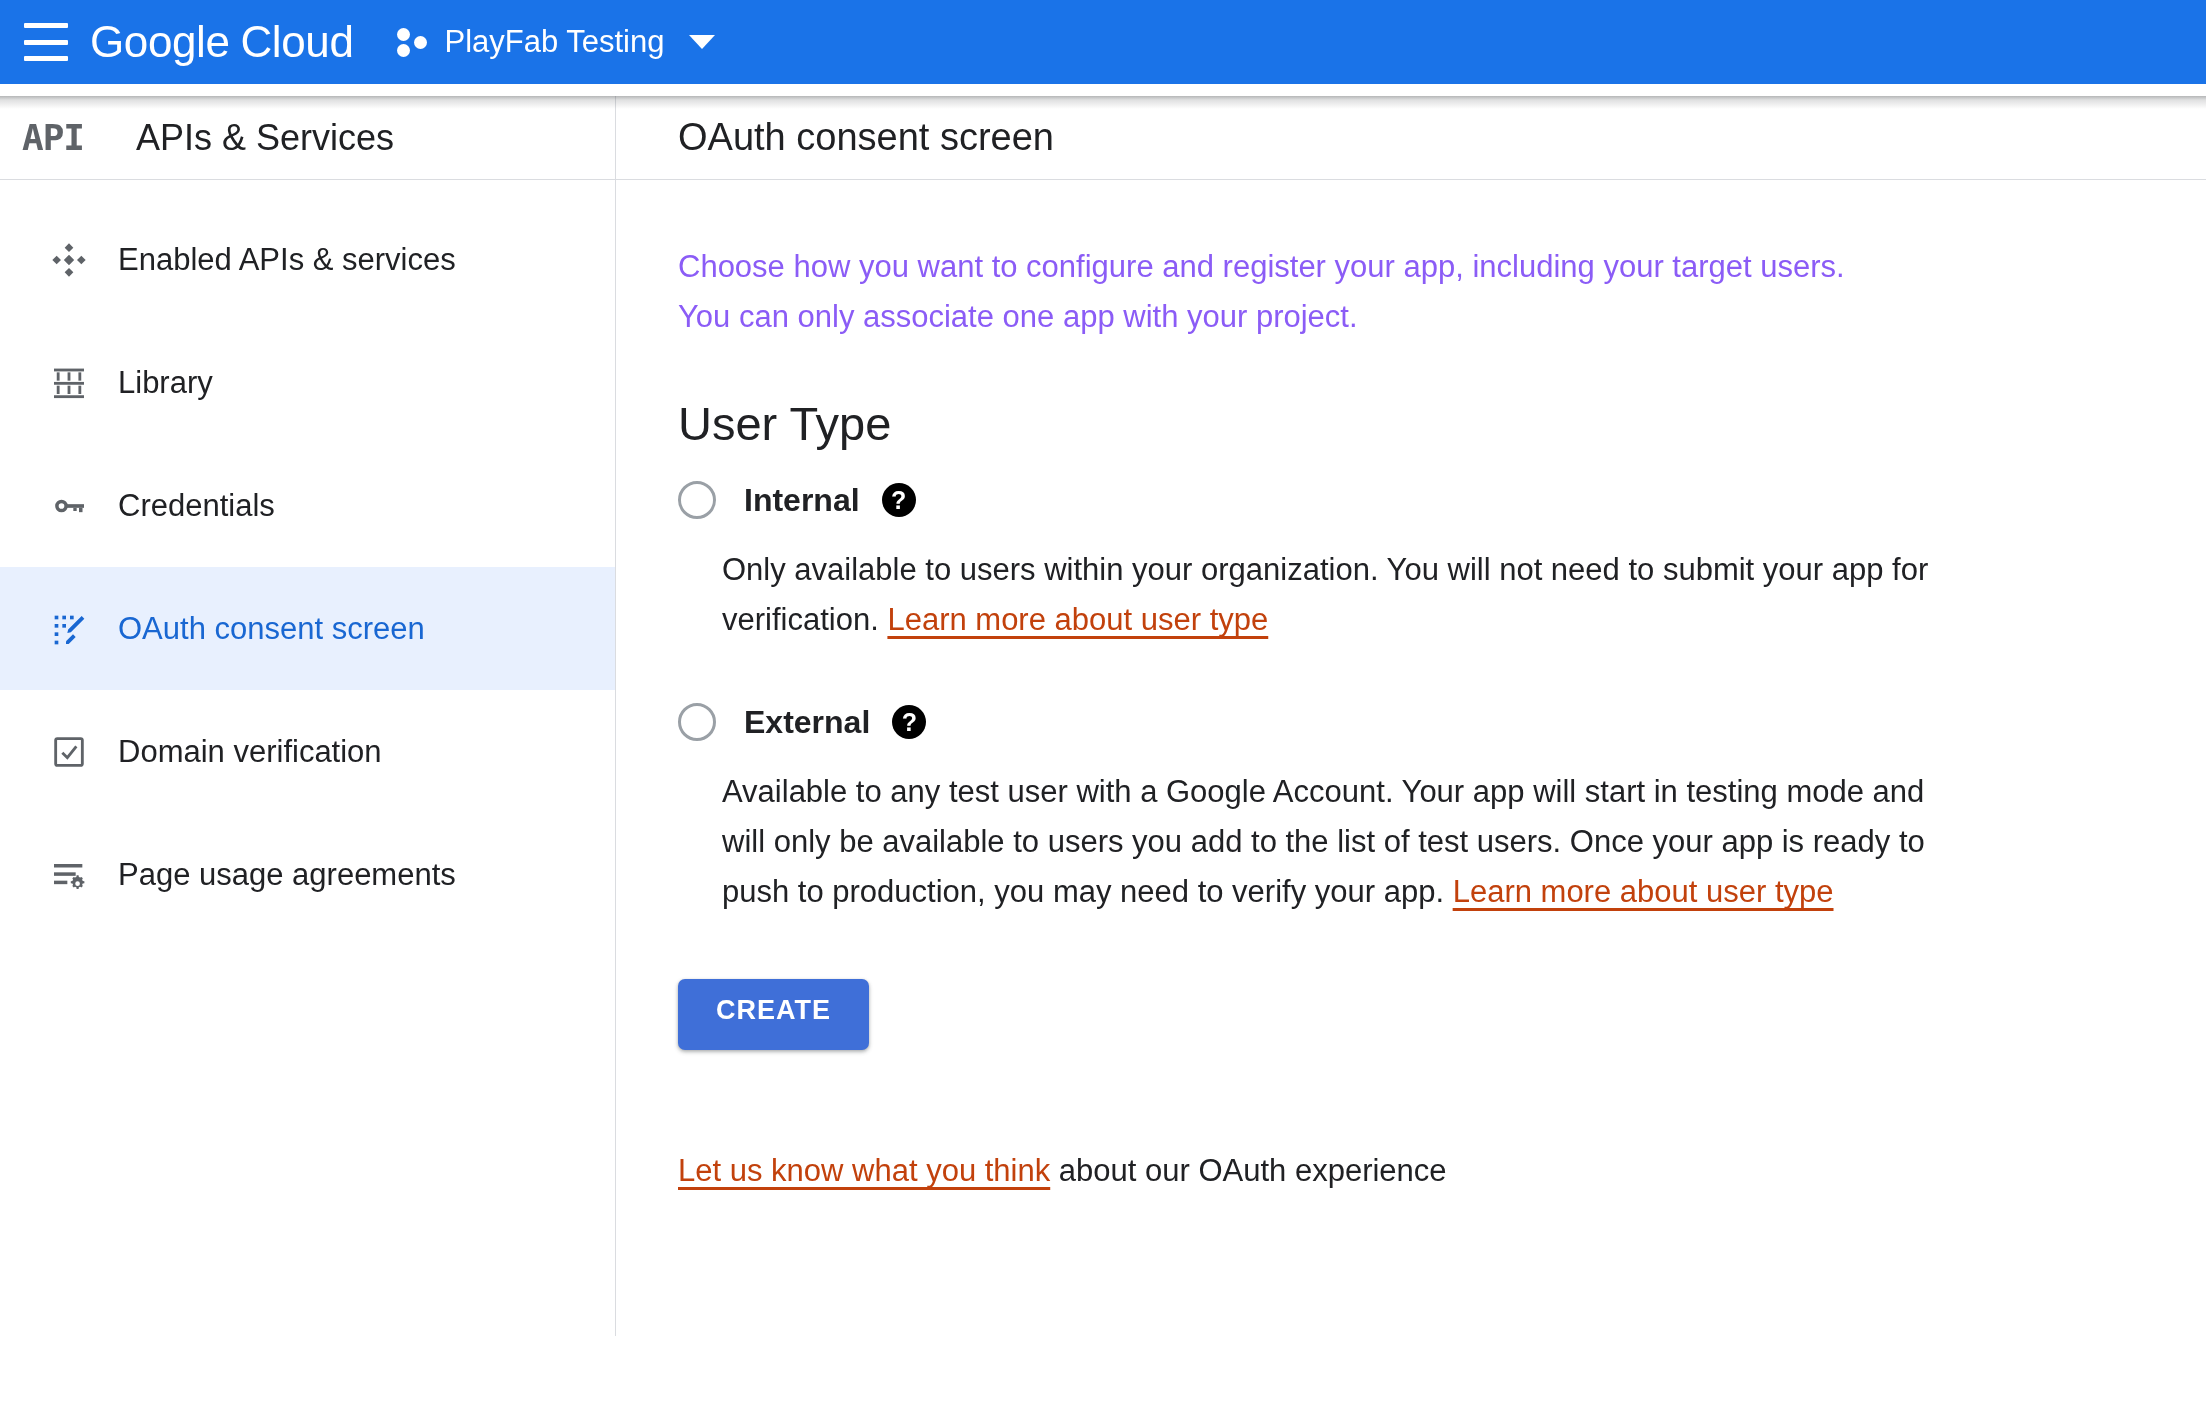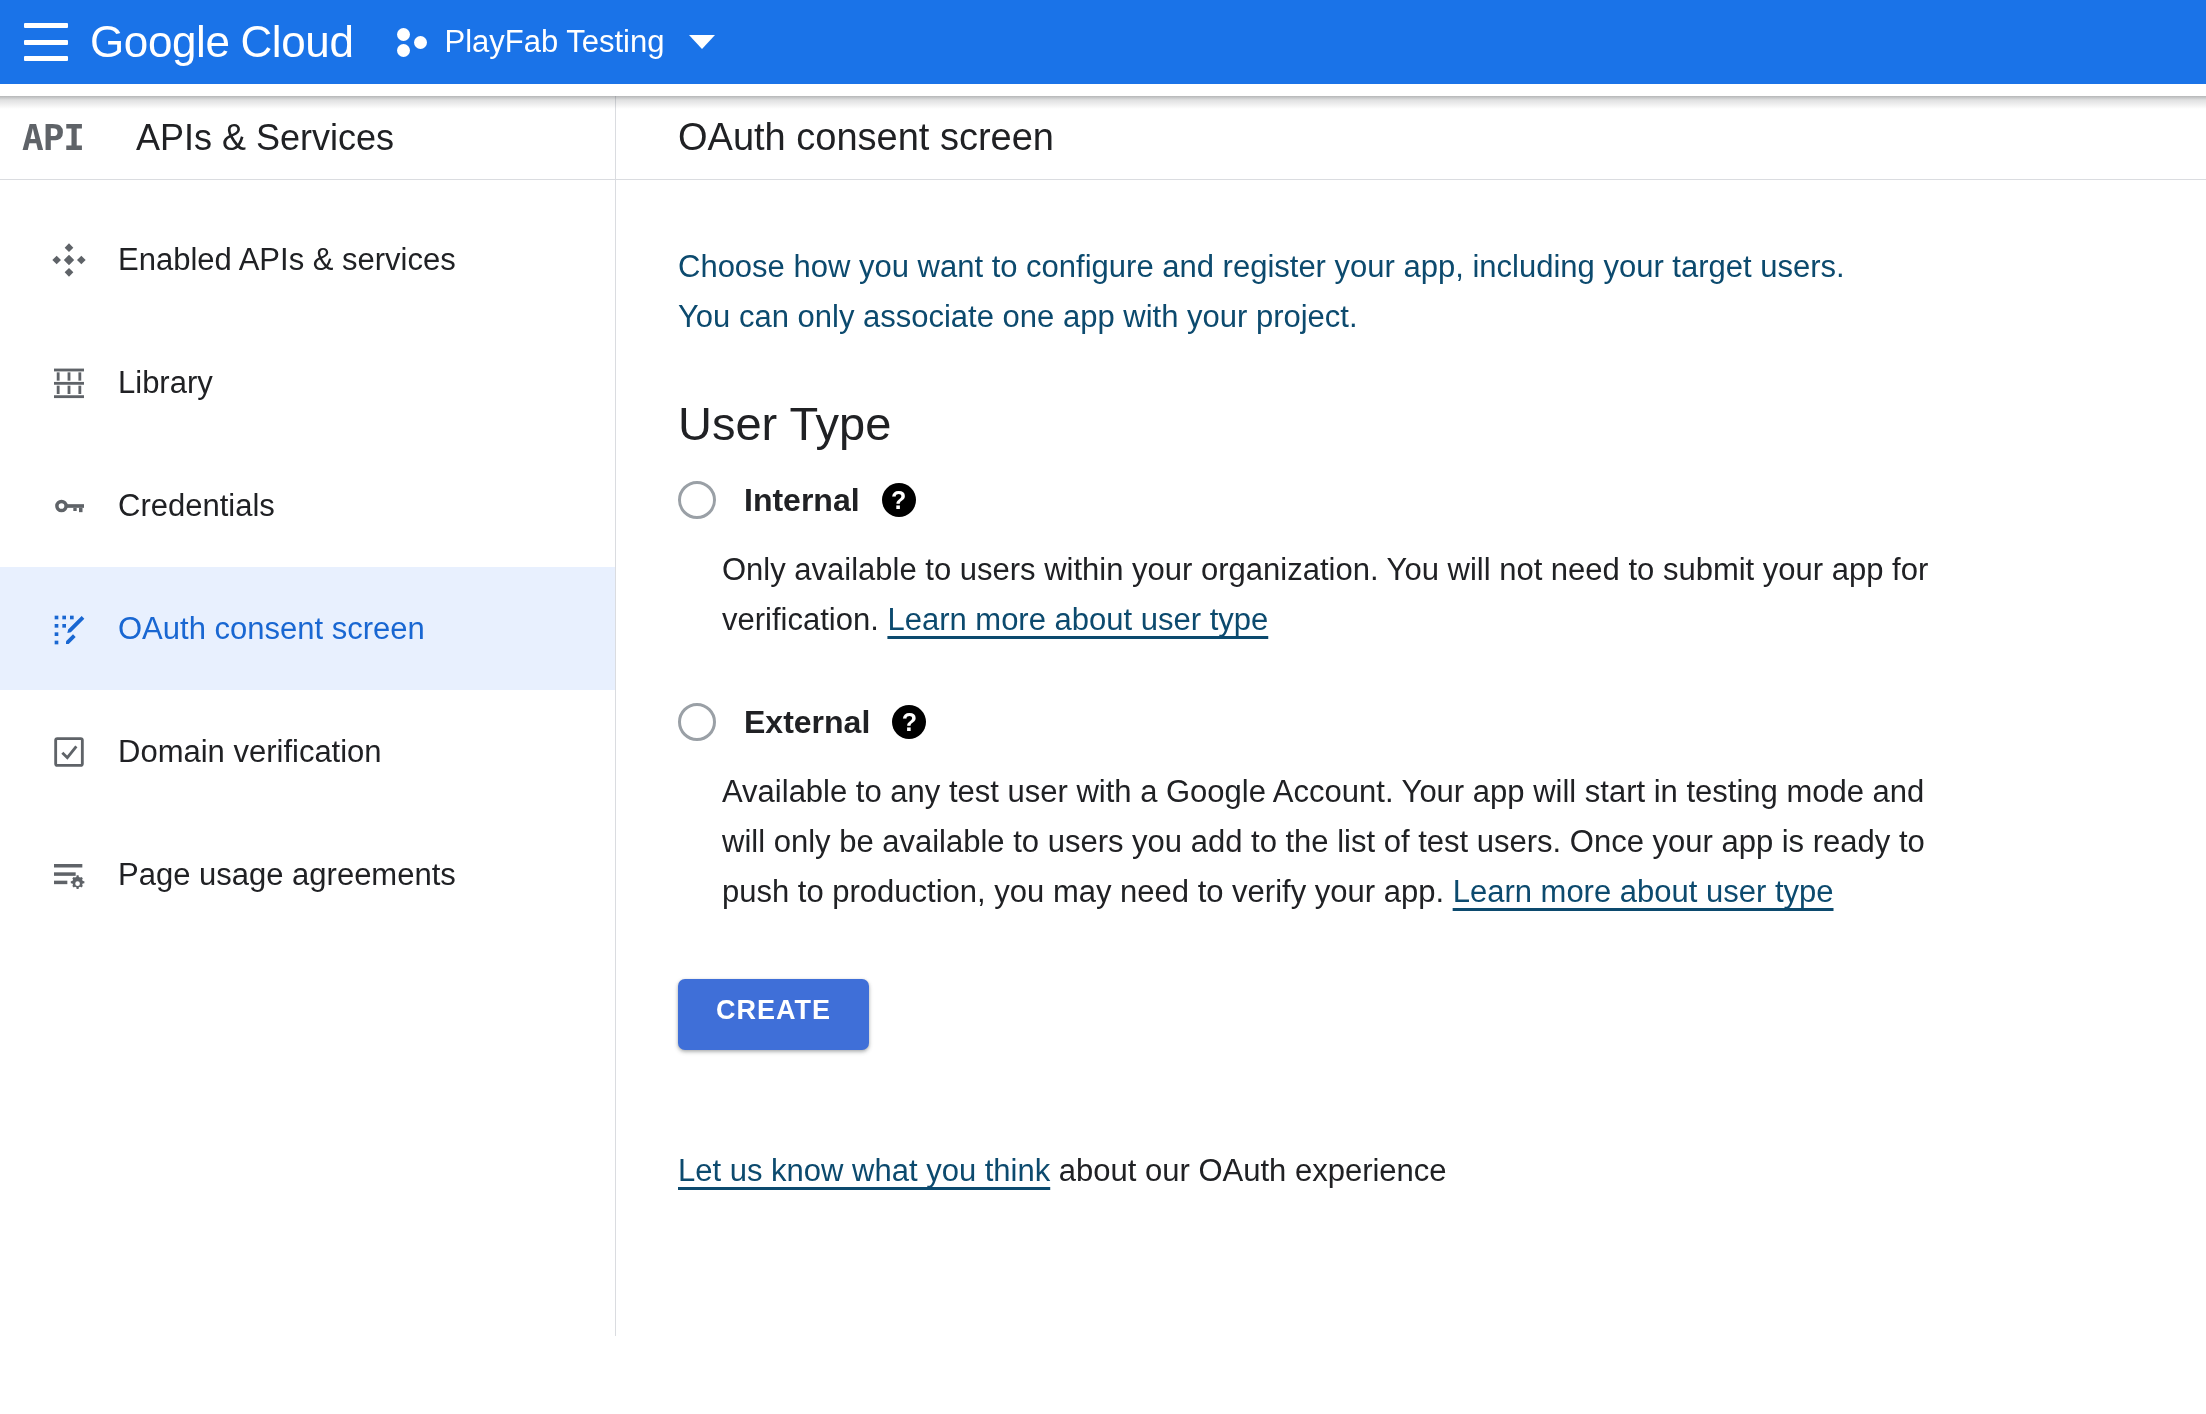--- a/index.html
+++ b/index.html
@@ -111,21 +111,21 @@
   .content { position:absolute; left:616px; top:96px; width:1590px; height:1318px; background:#fff; }
   .content-head {
     height: 84px; display:flex; align-items:center; padding-left: 62px;
     border-bottom:1px solid #dadce0;
   }
   .page-title { font-size:38px; color:#202124; font-weight:400; white-space:nowrap; }
 
   .content-body { padding: 62px 62px 0 62px; }
 
   .intro {
-    font-size: 31px; line-height: 50px; color:#0c4a6e; max-width: 1210px;
+    font-size: 31px; line-height: 50px; color:#8b5cf6; max-width: 1210px;
     margin: 0 0 54px 0;
   }
   .section-title {
     font-size: 47px; color:#202124; font-weight:400; margin: 0 0 26px 0;
   }
 
   .radio-row { display:flex; align-items:center; gap:0; margin-top: 30px; }
   .radio {
     width: 38px; height: 38px; border: 3px solid #9aa0a6; border-radius:50%;
     flex:0 0 auto; margin-right: 28px; cursor:pointer; background:#fff;
@@ -135,21 +135,21 @@
     width: 34px; height:34px; border-radius:50%; background:#000000;
     color:#ffffff; font-size: 25px; font-weight:700; line-height:34px;
     text-align:center; margin-left: 22px; flex:0 0 auto; cursor:pointer;
     font-family:"Liberation Sans", sans-serif;
   }
 
   .radio-desc {
     font-size: 31px; line-height: 50px; color:#202124;
     margin: 26px 0 0 44px; max-width: 1250px;
   }
-  .link { color:#0c4a6e; text-decoration: underline; text-underline-offset: 6px; cursor:pointer; }
+  .link { color:#c2410c; text-decoration: underline; text-underline-offset: 6px; cursor:pointer; }
   .link.thick { text-decoration-thickness: 3px; }
 
   .btn-create {
     margin-top: 62px; margin-left: 0px;
     display:inline-block; background:#3f6fd8; color:#ffffff;
     font-size: 27px; font-weight:700; letter-spacing: 1.0px;
     padding: 18px 38px 26px 38px; border:none; border-radius: 7px;
     box-shadow: 0 2px 4px rgba(60,64,67,0.32), 0 1px 3px rgba(60,64,67,0.18);
     cursor:pointer; line-height: 1;
     font-family:"Liberation Sans", sans-serif;

